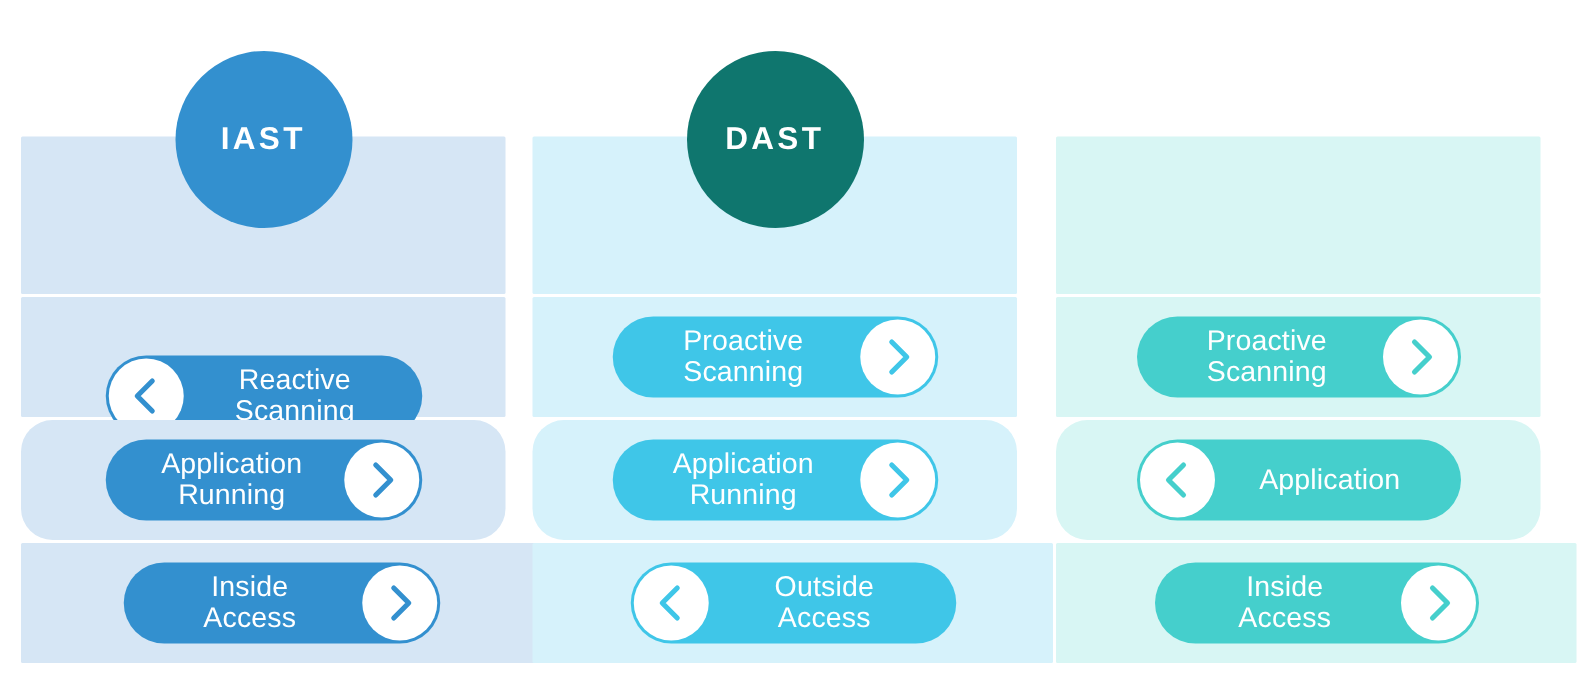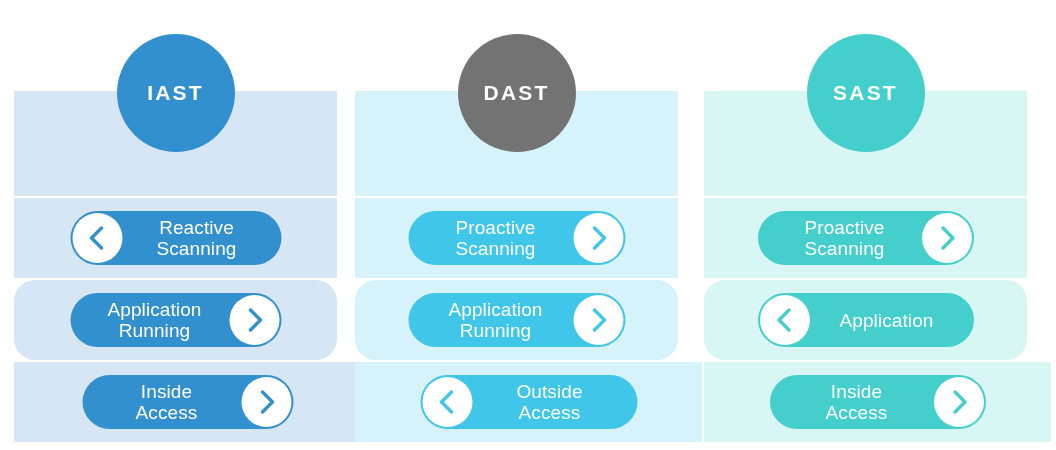--- a/index.html
+++ b/index.html
@@ -115,21 +115,21 @@
 <body>
 
 <div class="canvas">
   <div id="columns-root">
       <div class="column col-0">
         <div class="band band-head" style="background: rgb(214, 230, 245);"></div>
         <div class="circle" style="background: rgb(51, 144, 207);">
           <span class="circle-label">IAST</span>
         </div>
         <div class="band band-0" style="background: rgb(214, 230, 245);">
-          <div class="pill w-col0 dir-left" style="background: rgb(51, 144, 207);">
+          <div class="pill w-col0 dir-left" style="background: rgb(51, 144, 207); margin-top: 26px;">
             <span class="chev-badge">
               <svg width="30" height="30" viewBox="0 0 30 30">
                 <path d="M19 5 L9 15 L19 25" fill="none" stroke="#3390cf" stroke-width="3.4" stroke-linecap="round" stroke-linejoin="round"></path>
               </svg>
             </span>
             <span class="pill-label">
               <span class="ln">Reactive</span>
               <span class="ln">Scanning</span>
             </span>
           </div>
@@ -156,21 +156,21 @@
             </span>
             <span class="pill-label">
               <span class="ln">Inside</span>
               <span class="ln">Access</span>
             </span>
           </div>
         </div>
       </div>
       <div class="column col-1">
         <div class="band band-head" style="background: rgb(214, 242, 251);"></div>
-        <div class="circle" style="background: #737373;">
+        <div class="circle" style="background: #0f766e;">
           <span class="circle-label">DAST</span>
         </div>
         <div class="band band-0" style="background: rgb(214, 242, 251);">
           <div class="pill w-col1 dir-right" style="background: rgb(63, 198, 232);">
             <span class="chev-badge">
               <svg width="30" height="30" viewBox="0 0 30 30">
                 <path d="M11 5 L21 15 L11 25" fill="none" stroke="#3fc6e8" stroke-width="3.4" stroke-linecap="round" stroke-linejoin="round"></path>
               </svg>
             </span>
             <span class="pill-label">
@@ -201,23 +201,20 @@
             </span>
             <span class="pill-label">
               <span class="ln">Outside</span>
               <span class="ln">Access</span>
             </span>
           </div>
         </div>
       </div>
       <div class="column col-2">
         <div class="band band-head" style="background: rgb(216, 246, 244);"></div>
-        <div class="circle" style="background: rgb(69, 207, 204);">
-          <span class="circle-label">SAST</span>
-        </div>
         <div class="band band-0" style="background: rgb(216, 246, 244);">
           <div class="pill w-col2 dir-right" style="background: rgb(69, 207, 204);">
             <span class="chev-badge">
               <svg width="30" height="30" viewBox="0 0 30 30">
                 <path d="M11 5 L21 15 L11 25" fill="none" stroke="#45cfcc" stroke-width="3.4" stroke-linecap="round" stroke-linejoin="round"></path>
               </svg>
             </span>
             <span class="pill-label">
               <span class="ln">Proactive</span>
               <span class="ln">Scanning</span>

